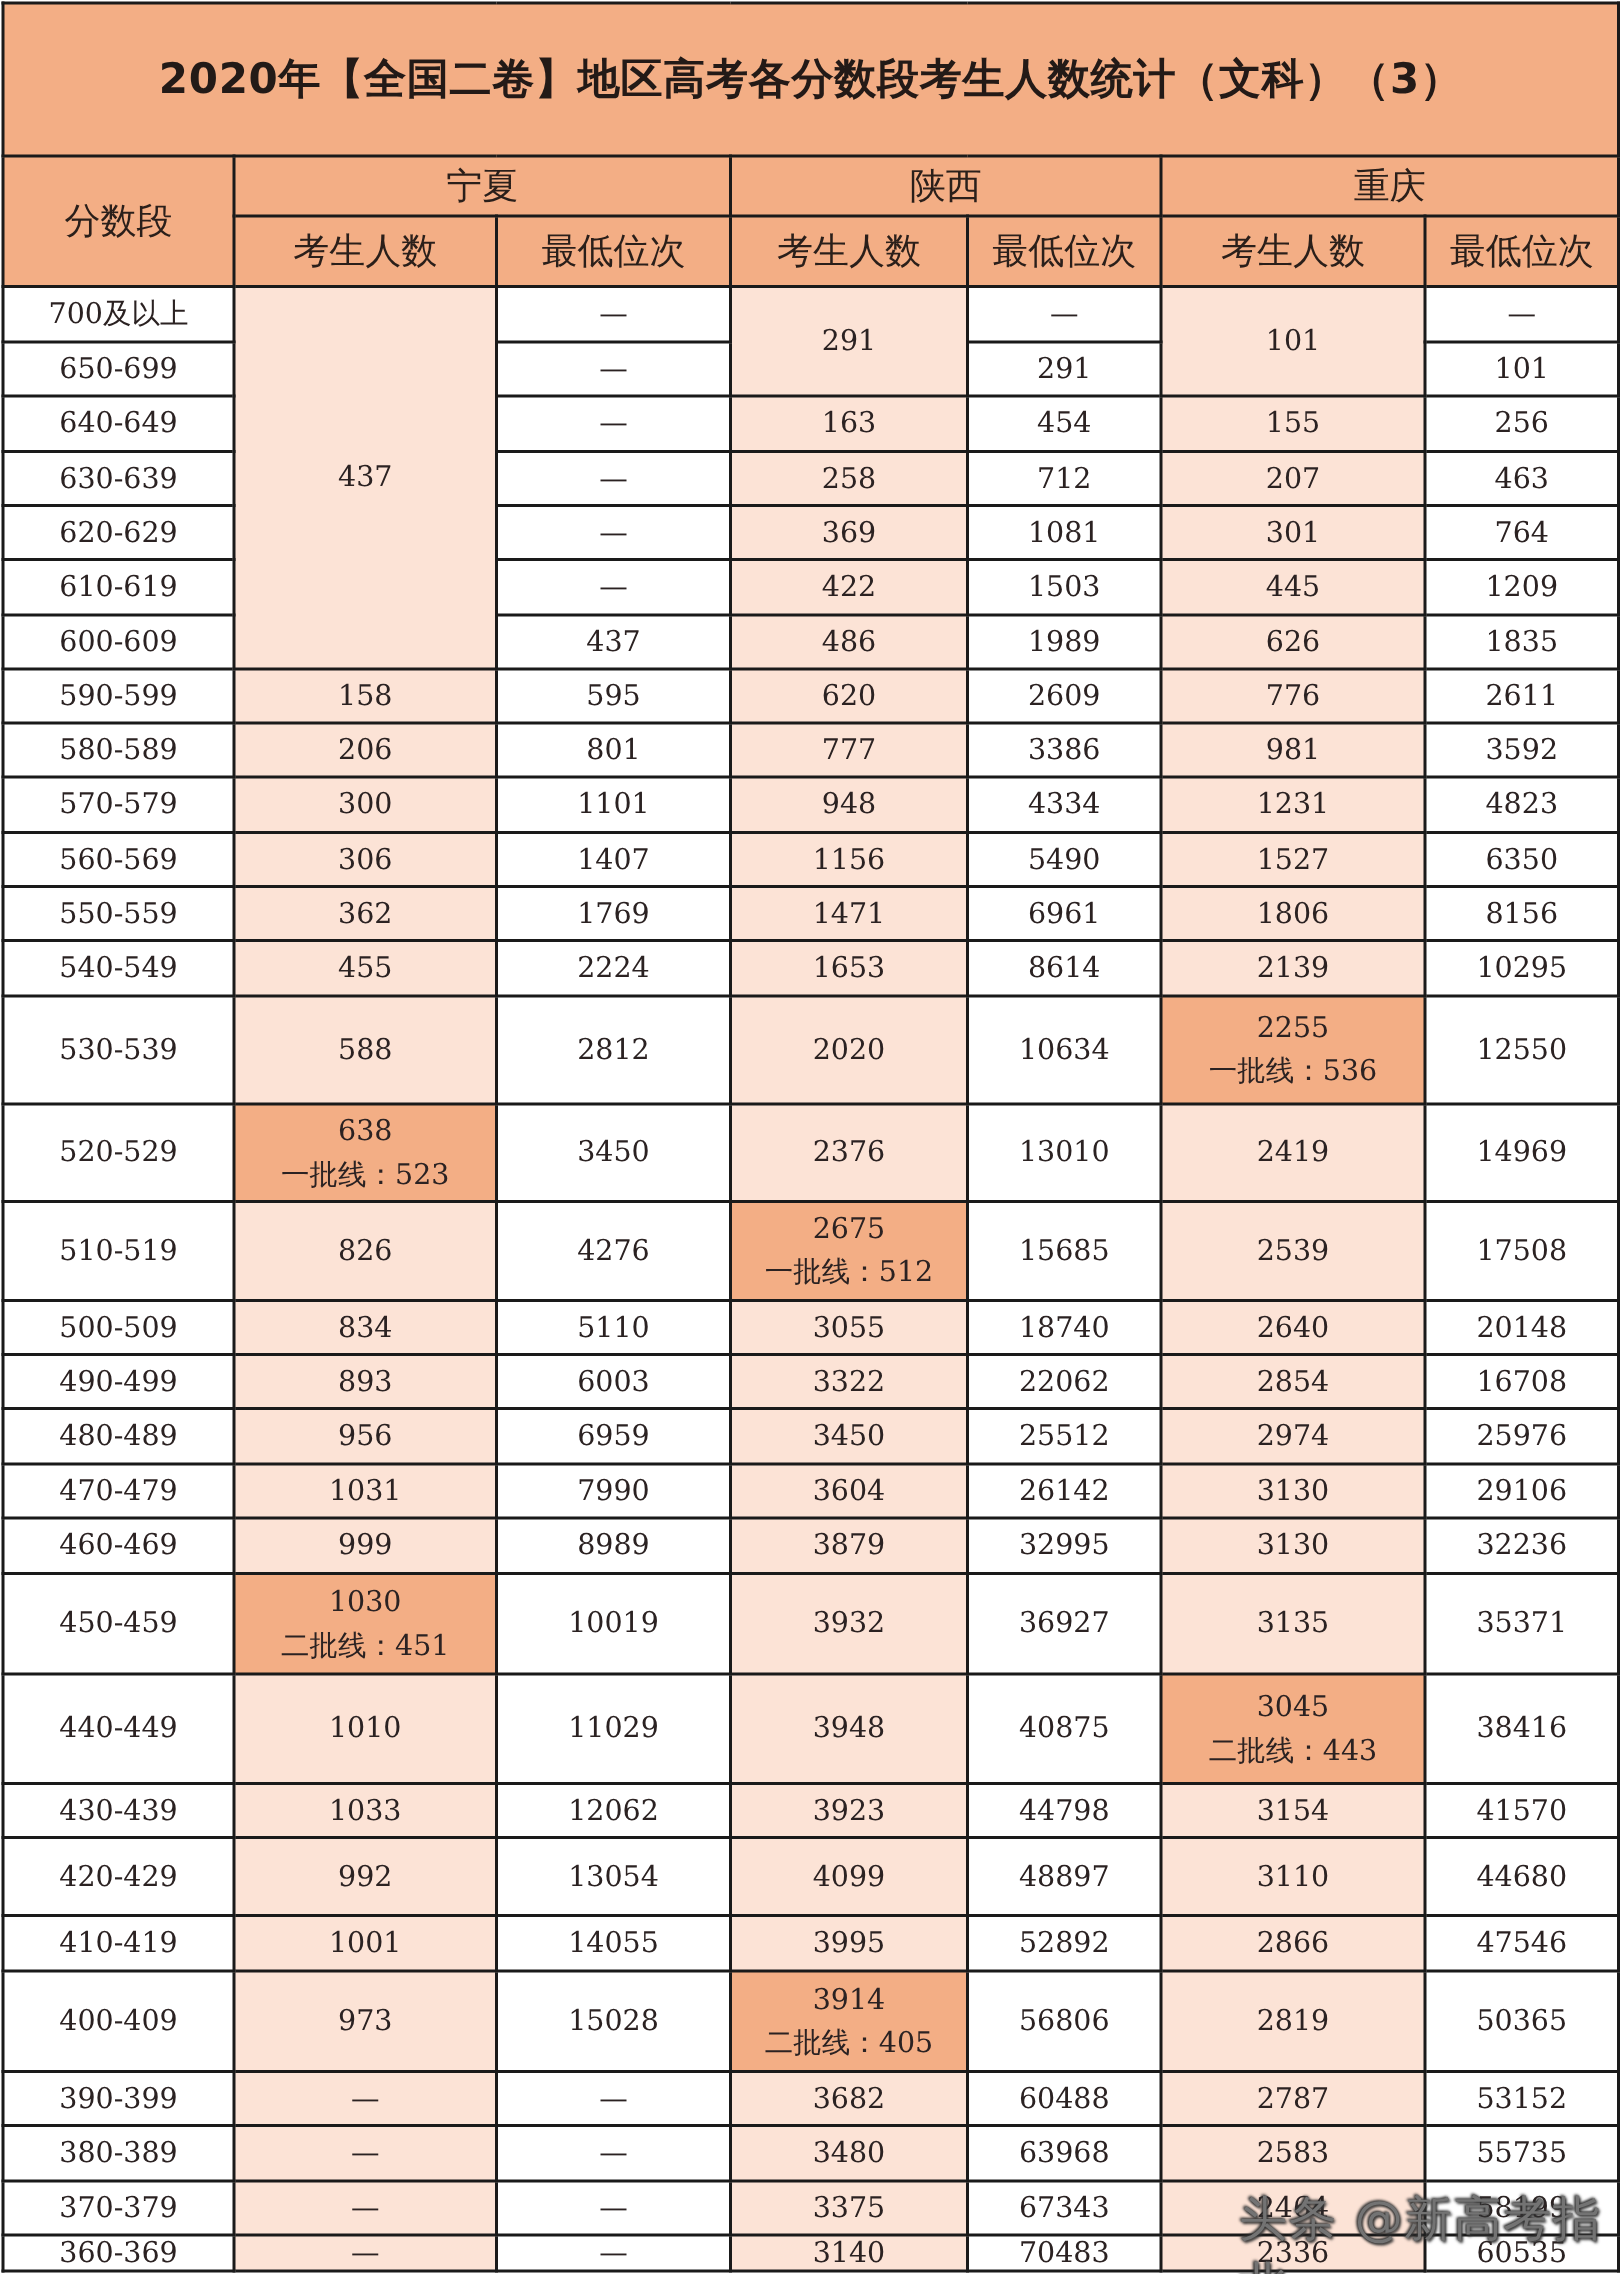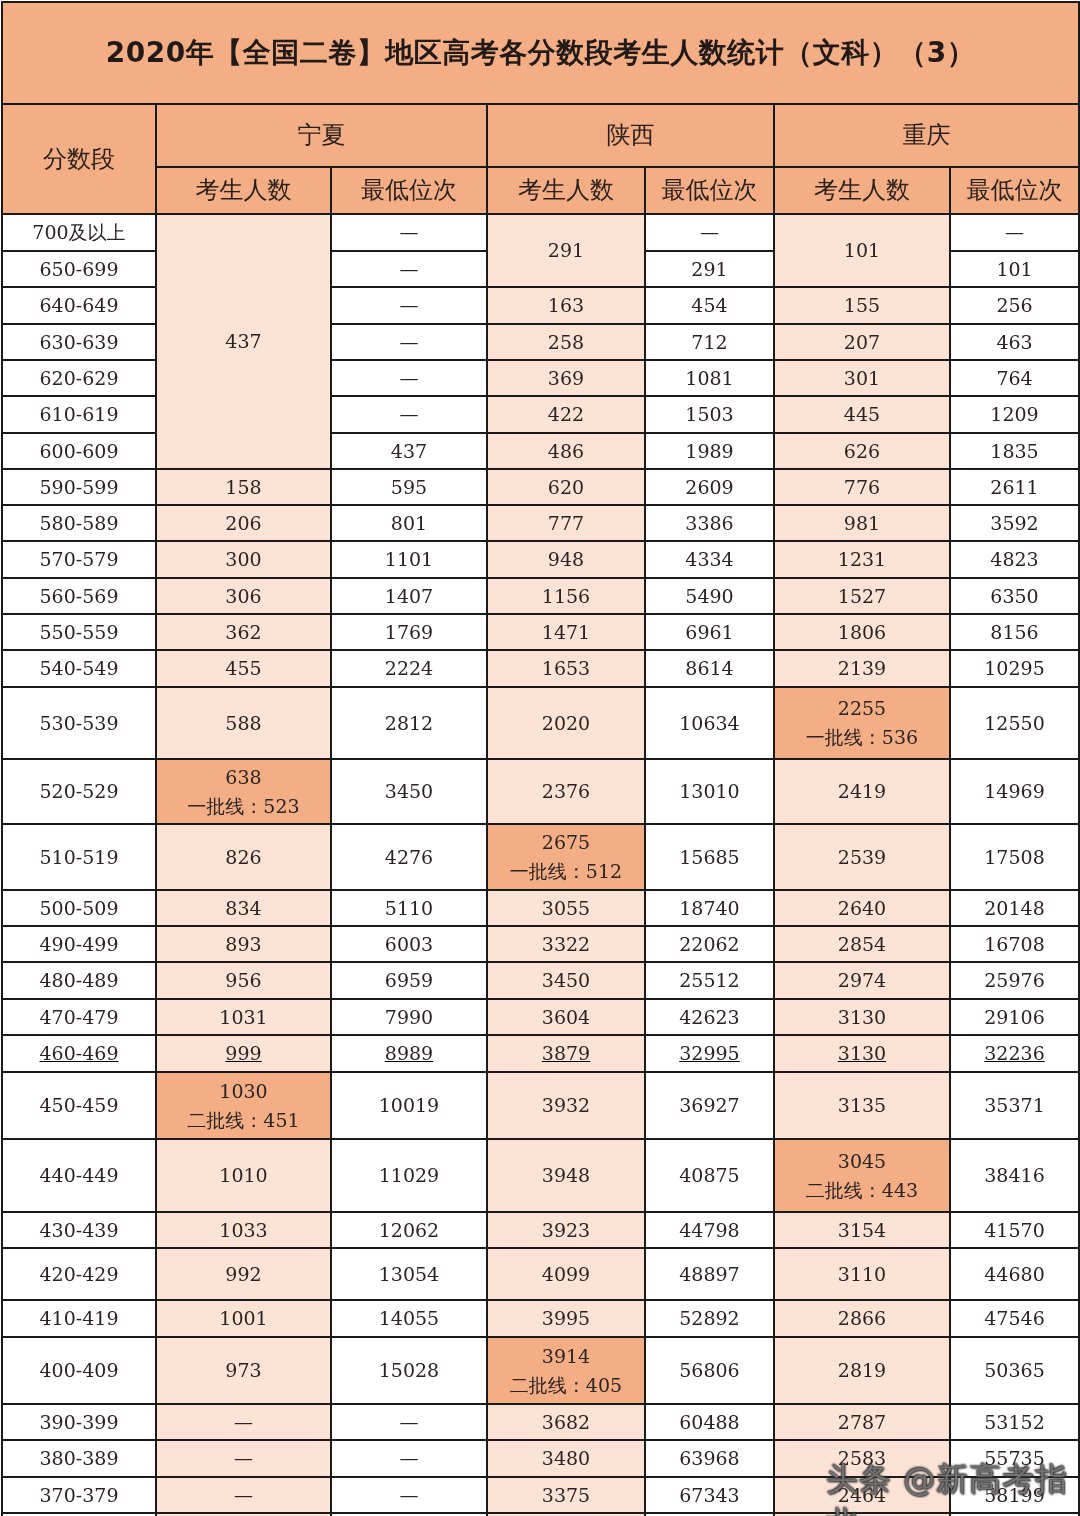--- a/index.html
+++ b/index.html
@@ -51,21 +51,21 @@
         <col style="width:156px">
       <col style="width:158px">
         <col style="width:129px">
         <col style="width:176px">
         <col style="width:129px">
     </colgroup>
     <tbody id="tbody">
       <tr style="height:102px">
         <td colspan="7" class="title-cell">2020年【全国二卷】地区高考各分数段考生人数统计（文科）（3）</td>
       </tr>
-      <tr style="height:63px">
+      <tr style="height:40px">
         <td rowspan="2" class="hdr">分数段</td>
         <td colspan="2" class="hdr">宁夏</td>
         <td colspan="2" class="hdr">陕西</td>
         <td colspan="2" class="hdr">重庆</td>
       </tr>
       <tr style="height:47px">
         <td class="hdr">考生人数</td>
         <td class="hdr">最低位次</td>
         <td class="hdr">考生人数</td>
         <td class="hdr">最低位次</td>
@@ -233,25 +233,25 @@
           <td class="count">3450</td>
           <td class="rank">25512</td>
           <td class="count">2974</td>
           <td class="rank">25976</td>
         </tr>
         <tr style="height: 36px;">
           <td class="score">470-479</td>
           <td class="count">1031</td>
           <td class="rank">7990</td>
           <td class="count">3604</td>
-          <td class="rank">42623</td>
+          <td class="rank">26142</td>
           <td class="count">3130</td>
           <td class="rank">29106</td>
         </tr>
-        <tr style="height: 37px; text-decoration: underline;">
+        <tr style="height: 37px;">
           <td class="score">460-469</td>
           <td class="count">999</td>
           <td class="rank">8989</td>
           <td class="count">3879</td>
           <td class="rank">32995</td>
           <td class="count">3130</td>
           <td class="rank">32236</td>
         </tr>
         <tr style="height: 67px;">
           <td class="score">450-459</td>

